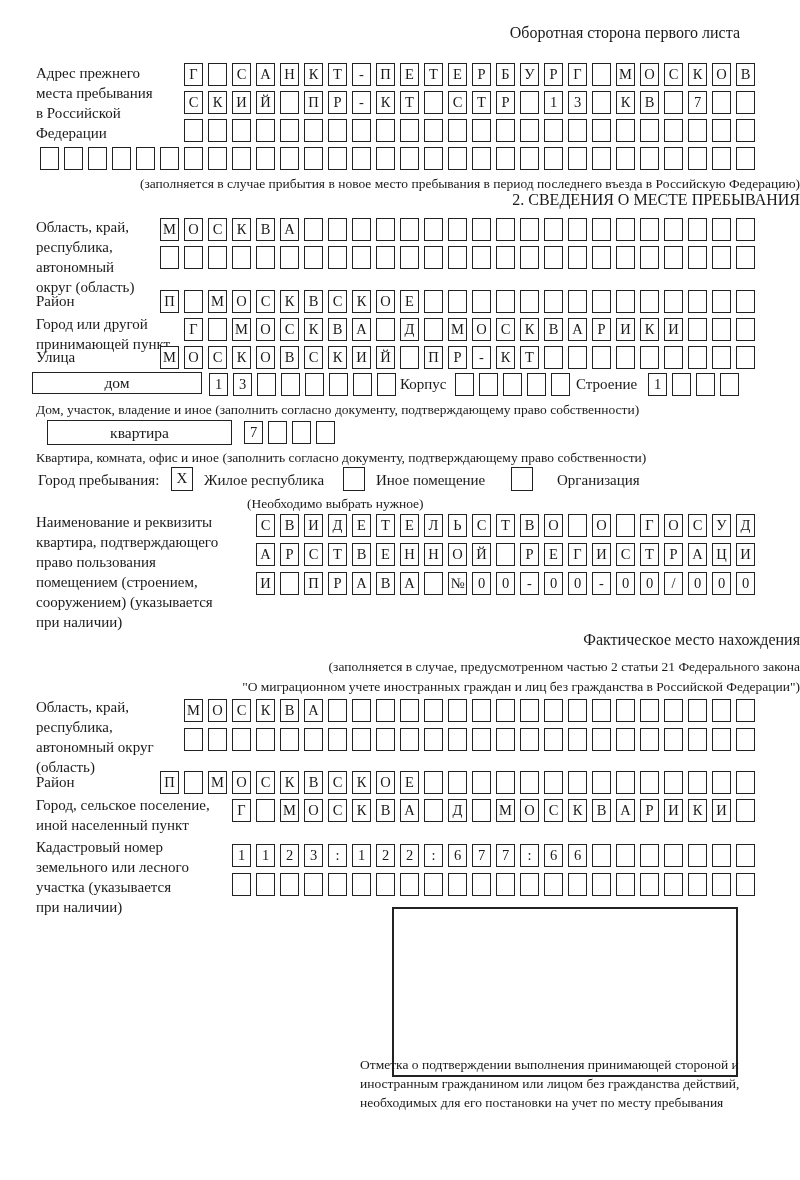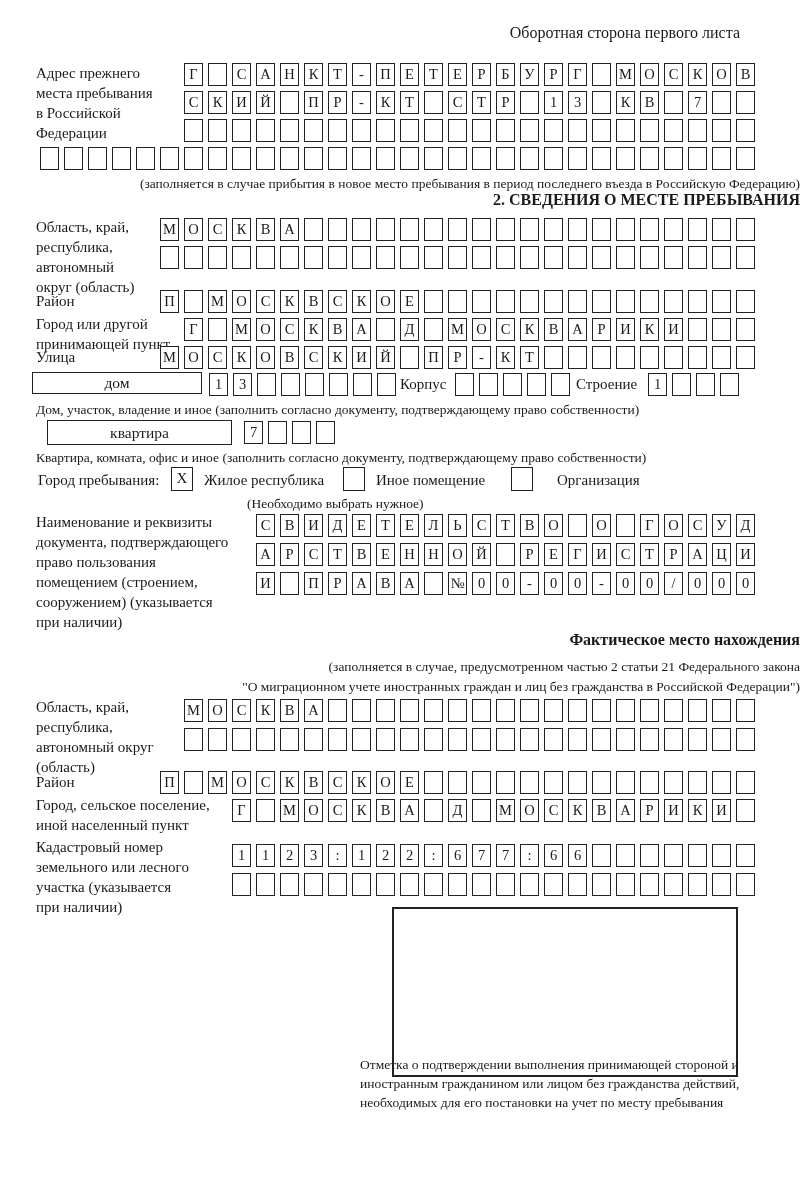--- a/index.html
+++ b/index.html
@@ -4,21 +4,21 @@
 <style>
   *{margin:0;padding:0;box-sizing:border-box}
   html,body{width:800px;height:1180px}
   body{background:#fff;font-family:"Liberation Serif","DejaVu Serif",serif;color:#1a1a1a;position:relative;overflow:hidden}
   .abs{position:absolute}
   .boxrow{display:flex;gap:5px}
   .cbox{flex:0 0 19px;width:19px;height:23px;border:1.6px solid #222;text-align:center;font-size:14.5px;line-height:20px;background:#fff;font-family:"Liberation Serif",serif}
   .lbl{font-size:15px;line-height:20px;white-space:pre-line}
   .note{font-size:13.5px;line-height:19px}
   .center{left:0;width:800px;text-align:right}
-  .bold{font-weight:bold}
+  .bold{font-weight:normal}
   .widebox{border:1.6px solid #222;display:flex;align-items:center;justify-content:center;font-size:15.5px;background:#fff}
   .chk{width:22px;height:24px;border:1.6px solid #222;text-align:center;font-size:15px;line-height:21px;background:#fff}
   .stampbox{border:2px solid #222;background:#fff}
   .hdr{font-size:16px}
 </style>
 </head>
 <body>
 
 <div class="abs hdr" style="top:24px;right:60px">Оборотная сторона первого листа</div>
 
@@ -326,21 +326,21 @@
 <div class="abs lbl" style="left:38px;top:470px">Город пребывания:</div>
 <div class="abs chk" style="left:171px;top:467px">X</div>
 <div class="abs lbl" style="left:204px;top:470px">Жилое республика</div>
 <div class="abs chk" style="left:343px;top:467px"></div>
 <div class="abs lbl" style="left:376px;top:470px">Иное помещение</div>
 <div class="abs chk" style="left:511px;top:467px"></div>
 <div class="abs lbl" style="left:557px;top:470px">Организация</div>
 <div class="abs note" style="left:247px;top:494px">(Необходимо выбрать нужное)</div>
 
 <div class="abs lbl" style="left:36px;top:512px">Наименование и реквизиты
-документа, подтверждающего
+квартира, подтверждающего
 право пользования
 помещением (строением,
 сооружением) (указывается
 при наличии)</div>
 <div class="abs boxrow" style="top:514px;right:45px">
     <span class="cbox">С</span>
     <span class="cbox">В</span>
     <span class="cbox">И</span>
     <span class="cbox">Д</span>
     <span class="cbox">Е</span>

